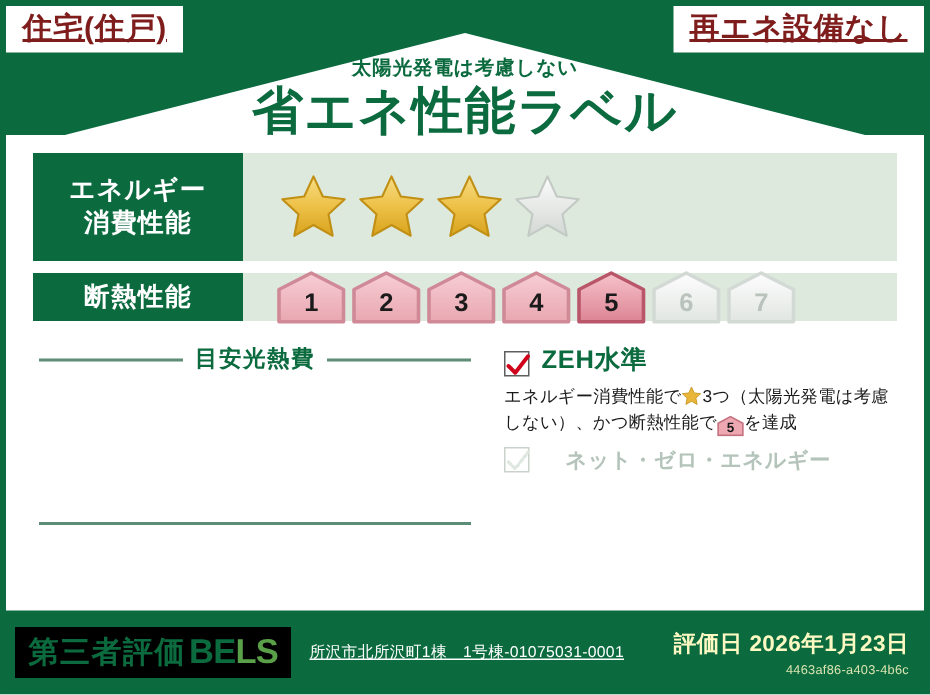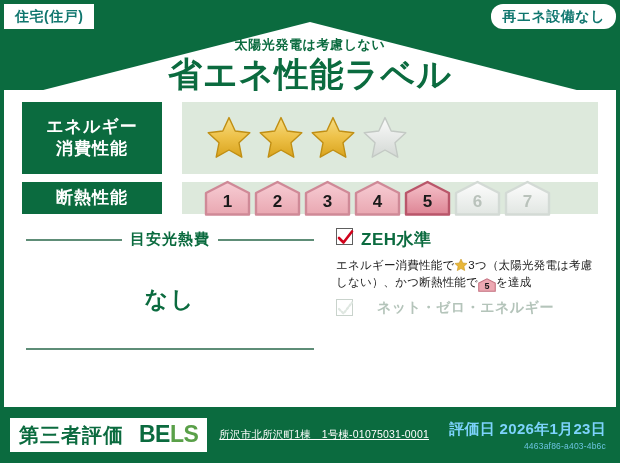--- a/index.html
+++ b/index.html
@@ -13,31 +13,32 @@
     position: relative;
     width: 620px; height: 463px;
     background: #0b6b3f;
   }
 
   
   .corner-tag {
     position: absolute;
     top: 4px;
     background: #ffffff;
-    color: #0f766e;
-    font-weight: bold;
-    font-size: 14px;
+    color: #7f1d1d;
+    font-weight: bold;
+    font-size: 20px;
     letter-spacing: .5px;
     padding: 5px 11px 6px;
     white-space: nowrap;
     line-height: 1;
     z-index: 6;
+    text-decoration: underline;
   }
   .corner-tag.left  { left: 4px; }
-  .corner-tag.right { right: 4px; border-radius: 12px; }
+  .corner-tag.right { right: 4px; }
 
   
   .roof {
     position: absolute;
     left: 4px; right: 4px; top: 22px;
     height: 78px;
     background: #ffffff;
     clip-path: polygon(0% 100%, 50% 0%, 100% 100%);
     z-index: 2;
   }
@@ -69,21 +70,20 @@
     top: 90px; bottom: 56px;
     background: #ffffff;
     z-index: 3;
   }
 
   
   .perf-row {
     display: flex;
     align-items: stretch;
     margin: 0 18px;
-    gap: 20px;
   }
   .perf-row.energy { margin-top: 12px; height: 72px; }
   .perf-row.insul  { margin-top: 8px;  height: 32px; }
 
   .perf-label {
     width: 140px;
     flex: 0 0 140px;
     background: #0b6b3f;
     color: #ffffff;
     font-weight: bold;
@@ -173,21 +173,21 @@
     background: #5e8d77;
   }
 
   .zeh-col {
     flex: 1 1 auto;
     padding-left: 18px;
     padding-top: 4px;
   }
   .zeh-title-row {
     display: flex;
-    align-items: flex-start;
+    align-items: flex-end;
     gap: 8px;
   }
   .chk {
     width: 17px; height: 17px;
     border: 1.5px solid #5e5e5e;
     background: #ffffff;
     position: relative;
     flex: 0 0 17px;
   }
   .chk svg { position: absolute; inset: -2px; width: 21px; height: 21px; }
@@ -238,26 +238,26 @@
   .footer {
     position: absolute;
     left: 4px; right: 4px; bottom: 4px;
     height: 48px;
     background: #0b6b3f;
     display: flex;
     align-items: center;
     z-index: 4;
   }
   .bels-logo {
-    background: #ffffff;
+    background: #000000;
     margin-left: 6px;
     padding: 5px 9px 6px;
     display: flex;
     align-items: center;
-    gap: 15px;
+    gap: 2px;
     line-height: 1;
   }
   .bels-logo .jp {
     font-size: 20px;
     font-weight: bold;
     color: #0b6b3f;
     letter-spacing: 1px;
   }
   .bels-logo .en {
     font-size: 23px;
@@ -271,21 +271,21 @@
     font-size: 10.5px;
     margin-left: 12px;
     white-space: nowrap;
     letter-spacing: .2px;
     text-decoration: underline;
   }
   .date-block {
     margin-left: auto;
     margin-right: 10px;
     text-align: right;
-    color: #7dd3fc;
+    color: #fef9c3;
   }
   .date-block .d {
     font-size: 15px;
     font-weight: bold;
     letter-spacing: .3px;
     white-space: nowrap;
   }
   .date-block .h {
     font-size: 8.5px;
     opacity: .85;
@@ -454,21 +454,20 @@
     </div>
 
     <div class="lower">
 
       <div class="cost-col">
         <div class="cost-head">
           <span class="rule"></span>
           <span class="txt">目安光熱費</span>
           <span class="rule"></span>
         </div>
-        <div class="cost-value">なし</div>
         <div class="cost-foot-rule"></div>
       </div>
 
       <div class="zeh-col">
         <div class="zeh-title-row">
           <span class="chk">
             <svg viewBox="0 0 21 21">
               <path d="M4 11 L8.5 15.5 L17 4.5" fill="none" stroke="#d0021b" stroke-width="2.6" stroke-linecap="round" stroke-linejoin="round"></path>
             </svg>
           </span>

